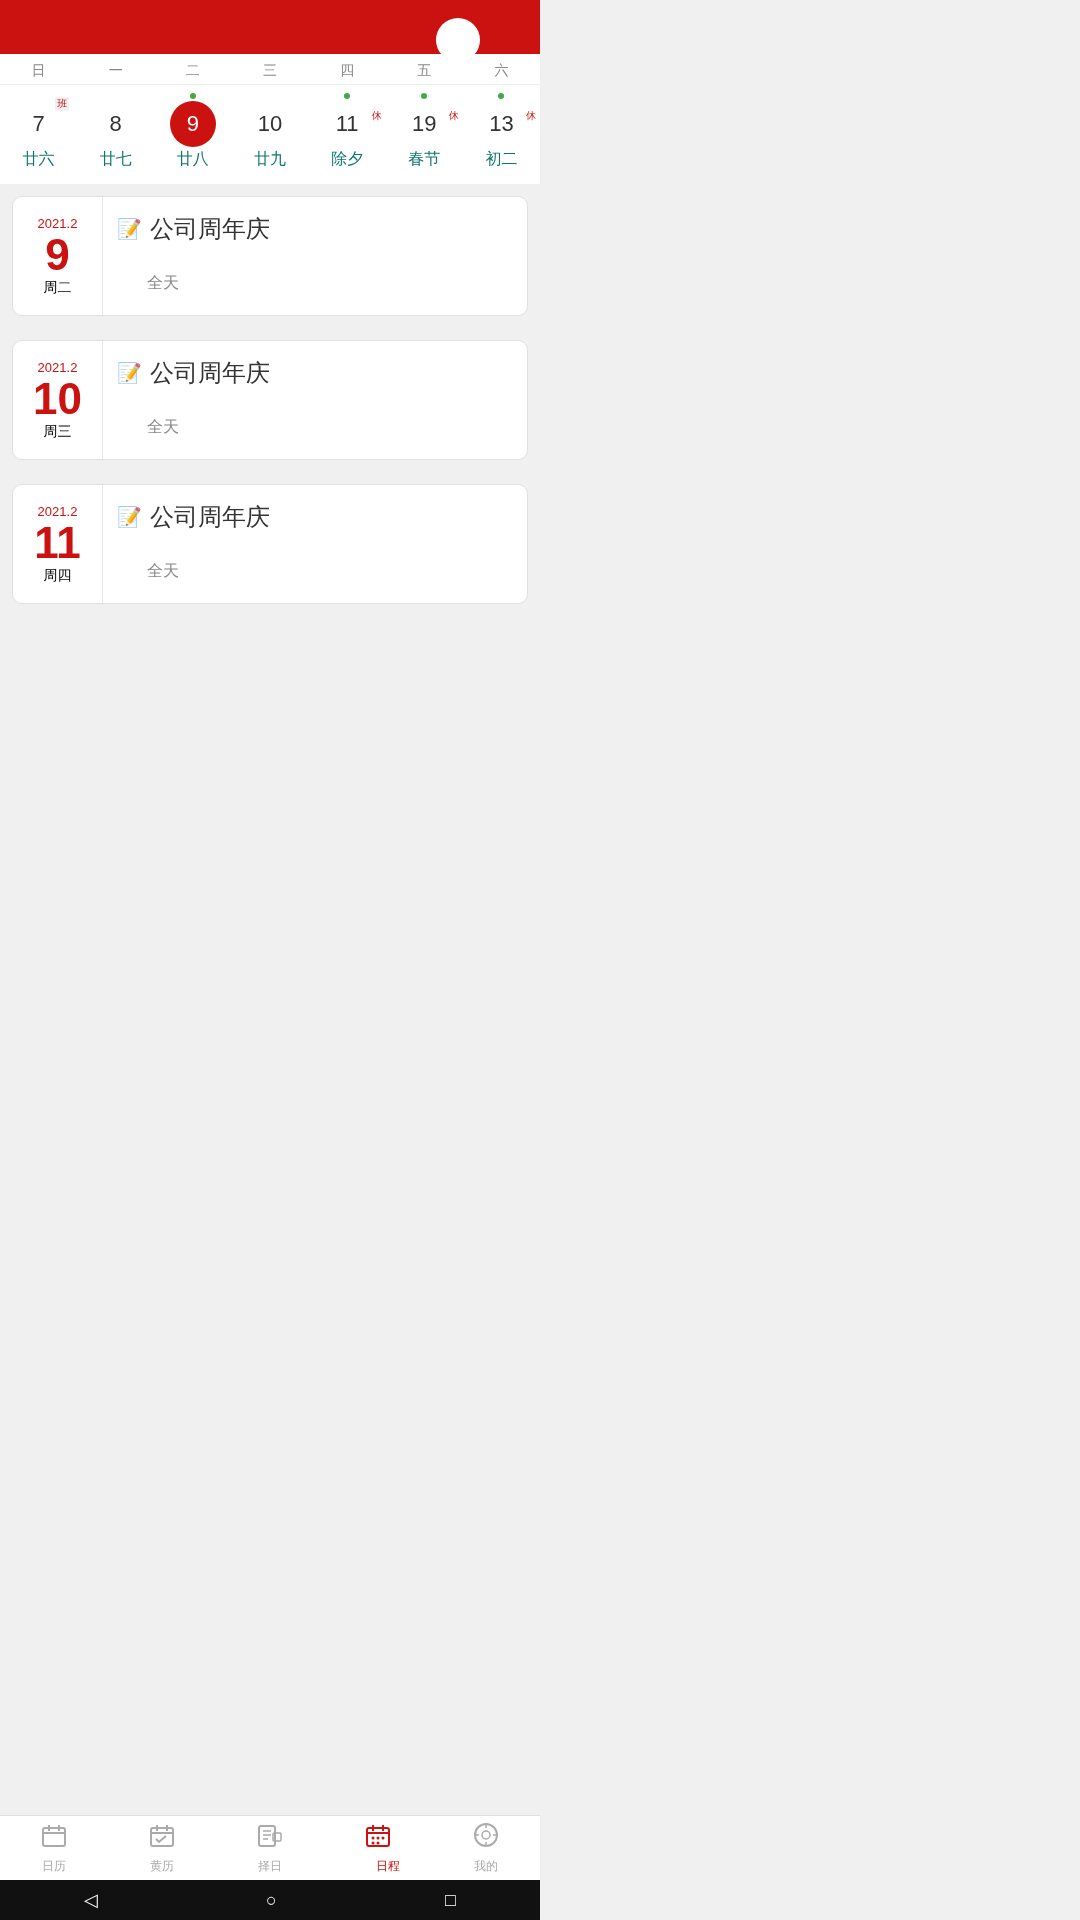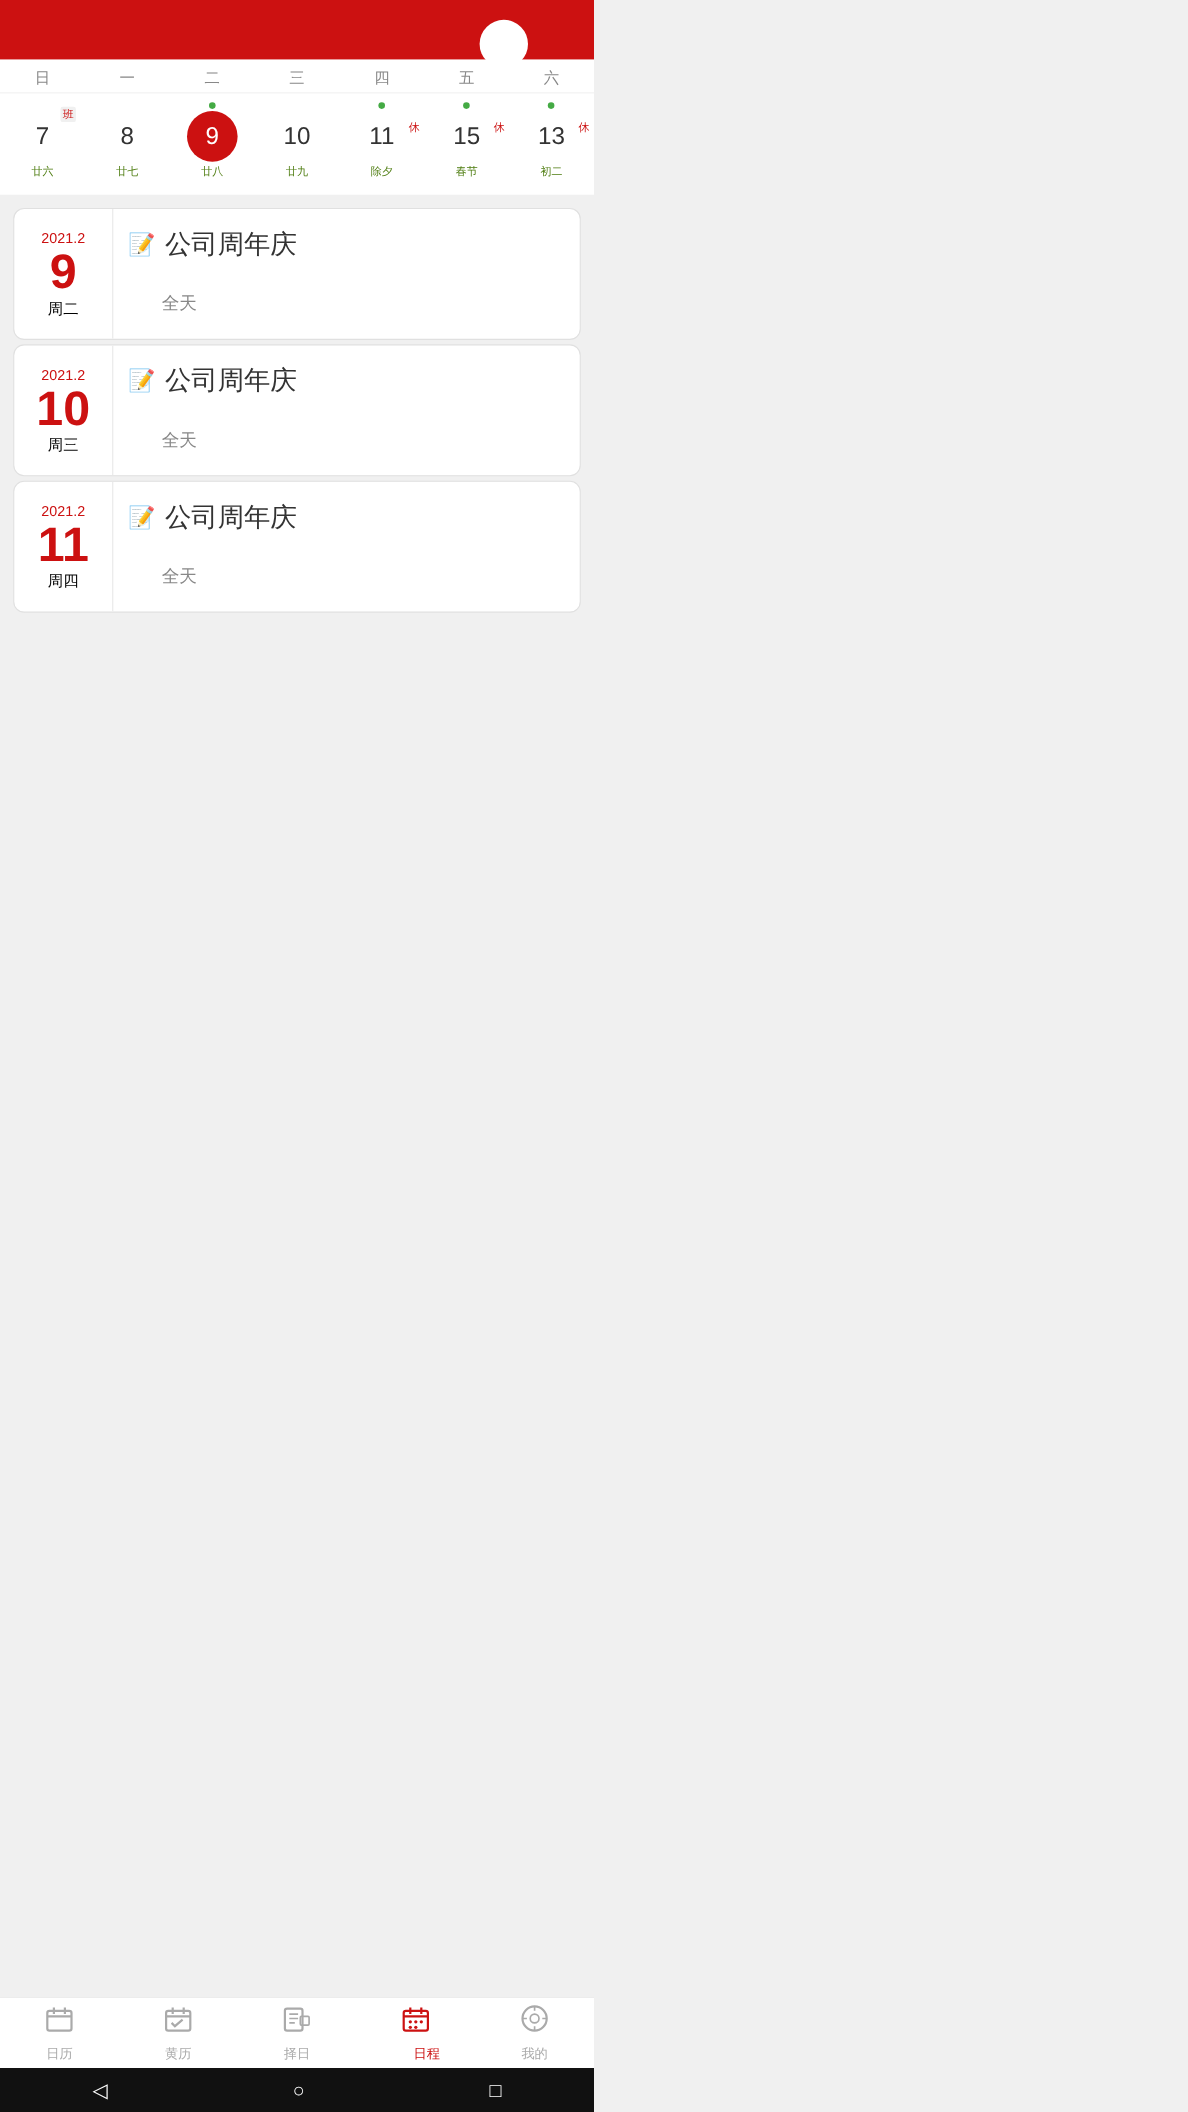--- a/index.html
+++ b/index.html
@@ -116,22 +116,22 @@
       justify-content: center;
       font-size: 22px;
       color: #333;
       font-weight: 500;
     }
     .date-circle.active {
       background: #cc1111;
       color: white;
     }
     .date-cell .lunar {
-      font-size: 10px;
-      color: #4d7c0f;
+      font-size: 16px;
+      color: #0f766e;
       margin-top: 2px;
     }
     .date-cell .badge {
       position: absolute;
       top: 8px;
       right: 8px;
       font-size: 10px;
       color: #888;
       background: #f0f0f0;
       padding: 0 2px;
@@ -144,21 +144,21 @@
       right: 4px;
       font-size: 10px;
       color: #cc1111;
     }
 
     
     .schedule-area {
       padding: 8px 12px;
       display: flex;
       flex-direction: column;
-      gap: 4px;
+      gap: 24px;
     }
 
     .schedule-card {
       background: white;
       border-radius: 10px;
       border: 1px solid #e0e0e0;
       display: flex;
       overflow: hidden;
       min-height: 120px;
     }
@@ -310,21 +310,21 @@
       <div class="lunar">廿九</div>
     </div>
     <div class="date-cell">
       <div class="dot"></div>
       <div class="date-circle">11</div>
       <div class="lunar">除夕</div>
       <div class="badge-holiday">休</div>
     </div>
     <div class="date-cell">
       <div class="dot"></div>
-      <div class="date-circle">15</div>
+      <div class="date-circle">19</div>
       <div class="lunar">春节</div>
       <div class="badge-holiday">休</div>
     </div>
     <div class="date-cell">
       <div class="dot"></div>
       <div class="date-circle">13</div>
       <div class="lunar">初二</div>
       <div class="badge-holiday">休</div>
     </div>
   </div>

